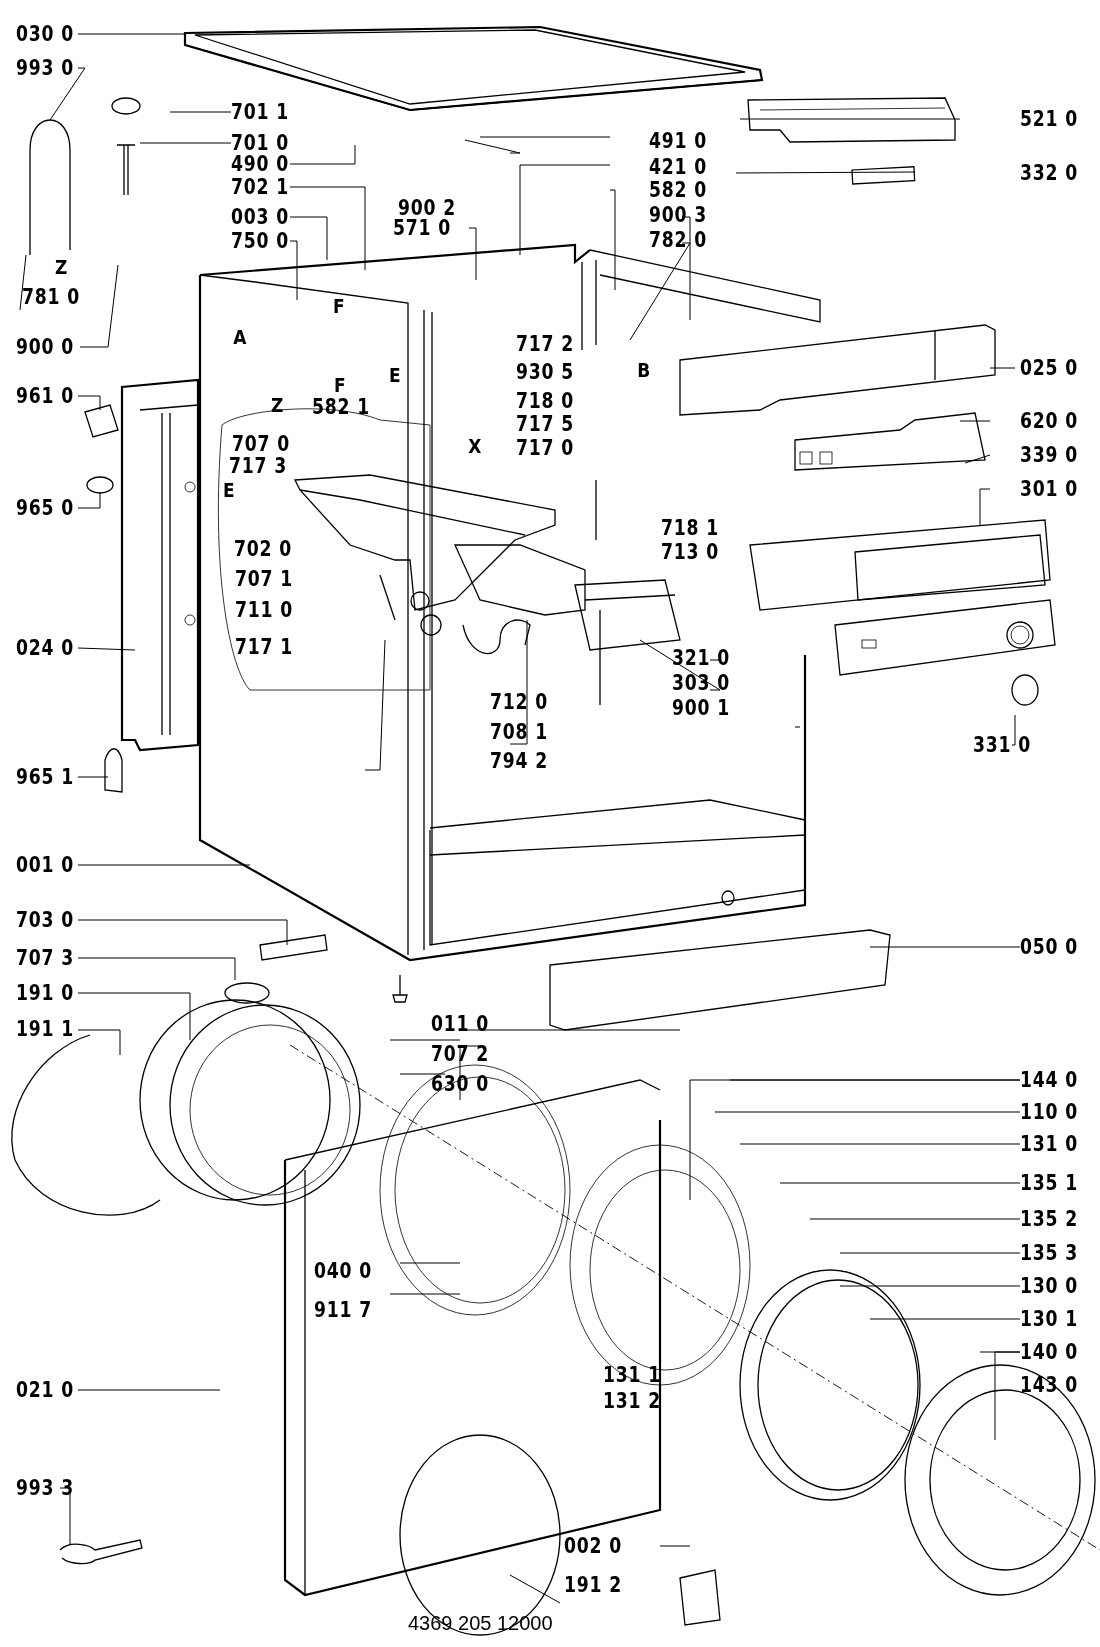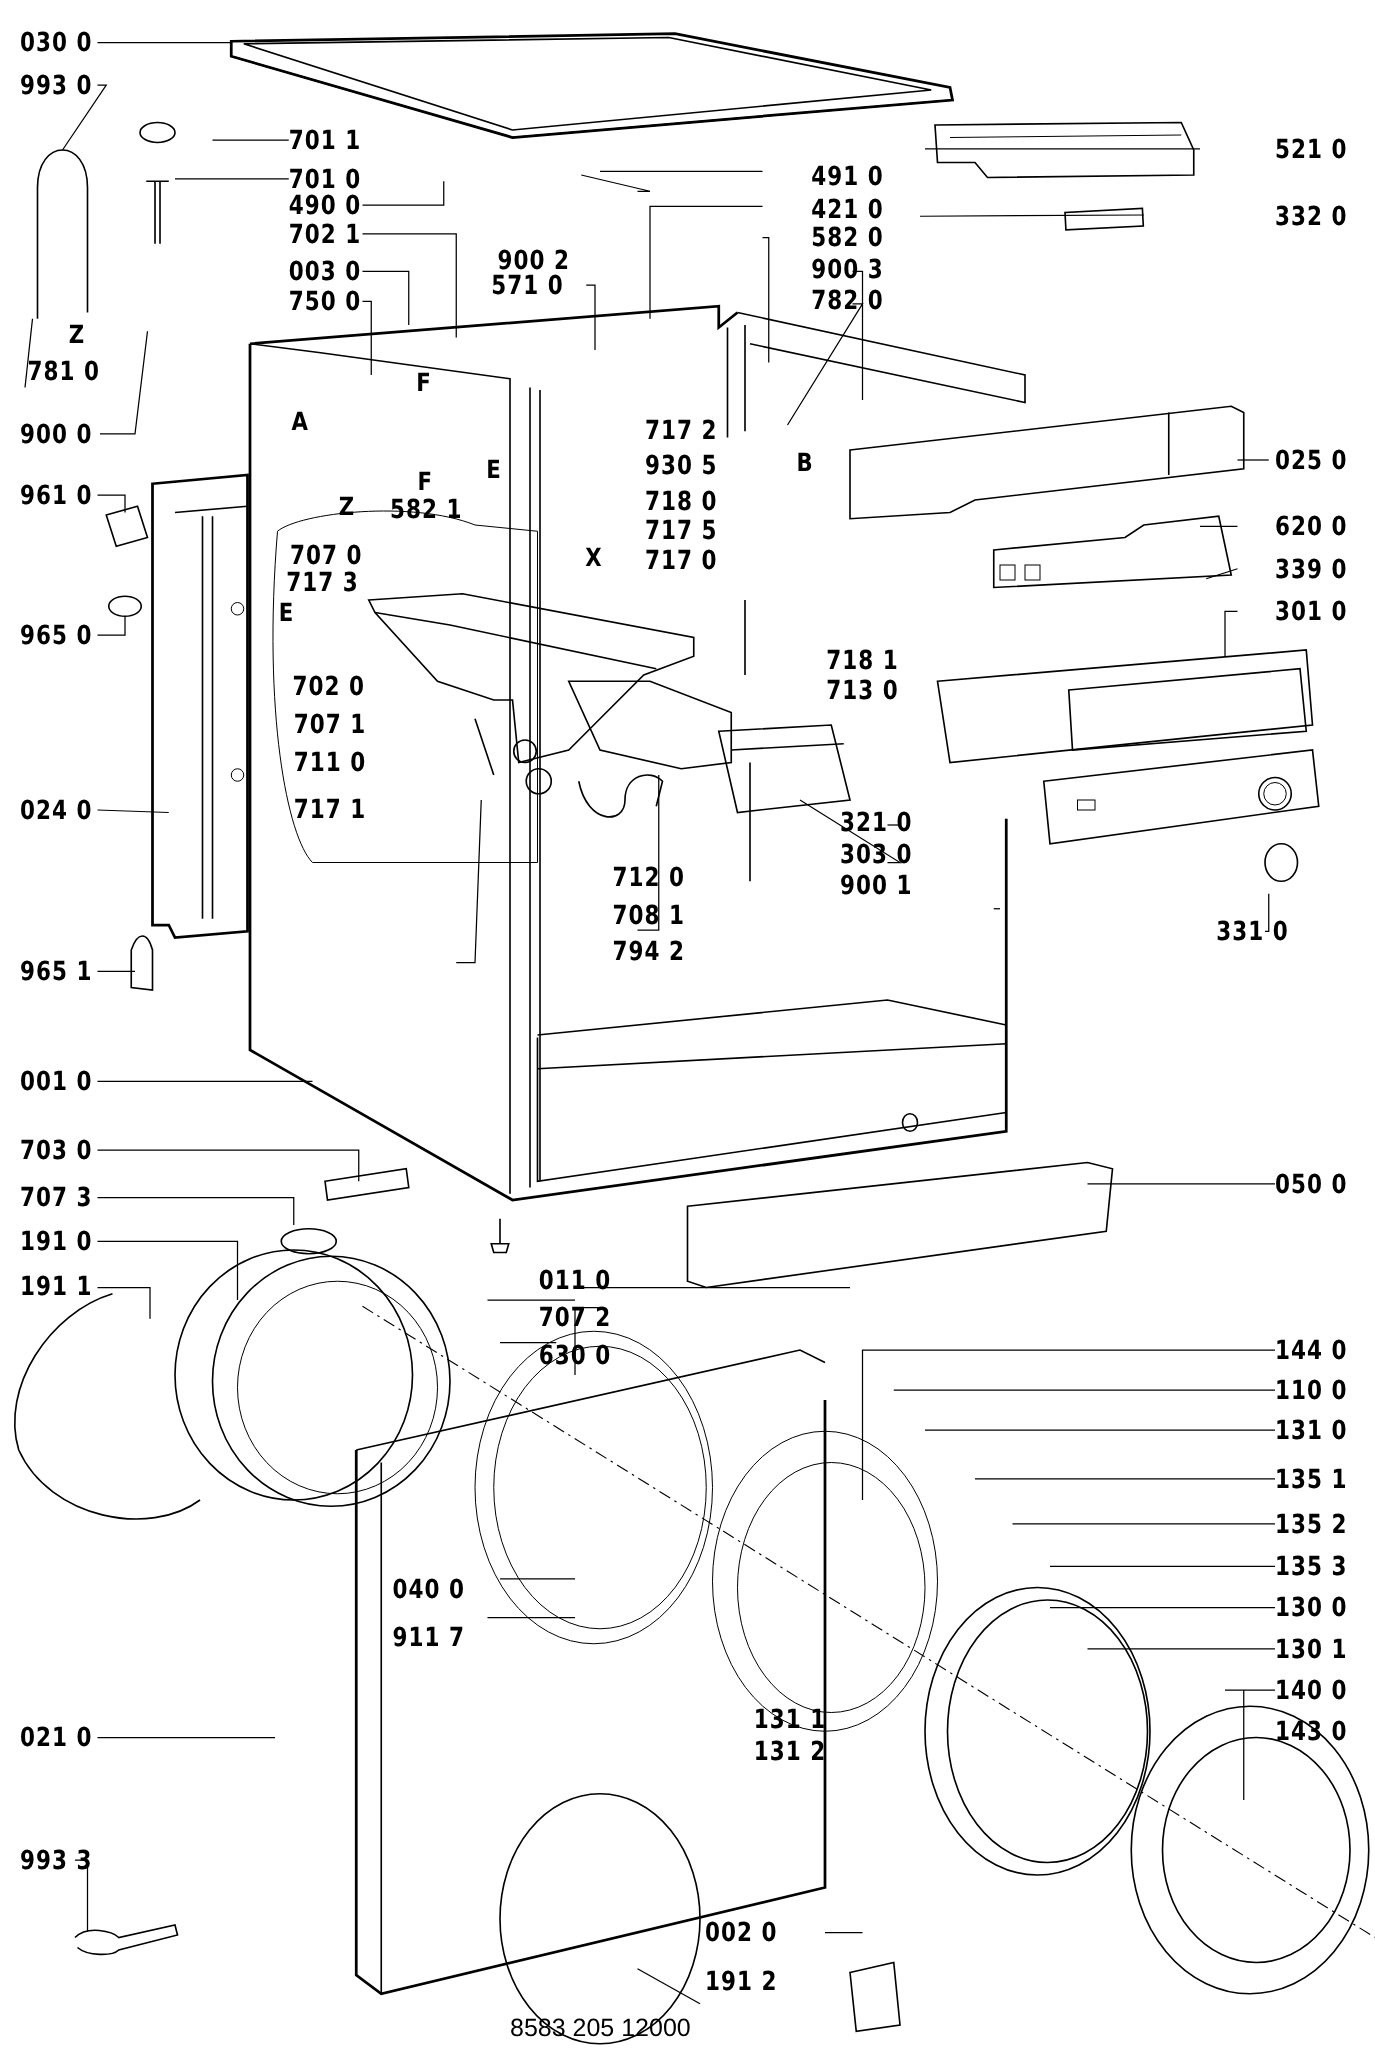--- a/index.html
+++ b/index.html
@@ -277,13 +277,13 @@
 <div class="letter" style="left:54px;top:255px">Z</div>
 <div class="letter" style="left:232px;top:325px">A</div>
 <div class="letter" style="left:332px;top:294px">F</div>
 <div class="letter" style="left:333px;top:373px">F</div>
 <div class="letter" style="left:388px;top:363px">E</div>
 <div class="letter" style="left:270px;top:393px">Z</div>
 <div class="letter" style="left:636px;top:358px">B</div>
 <div class="letter" style="left:467px;top:434px">X</div>
 <div class="letter" style="left:222px;top:478px">E</div>
 
-<div class="docnum">8583 205 12000</div>
+<div class="docnum">4369 205 12000</div>
 
 </body></html>

